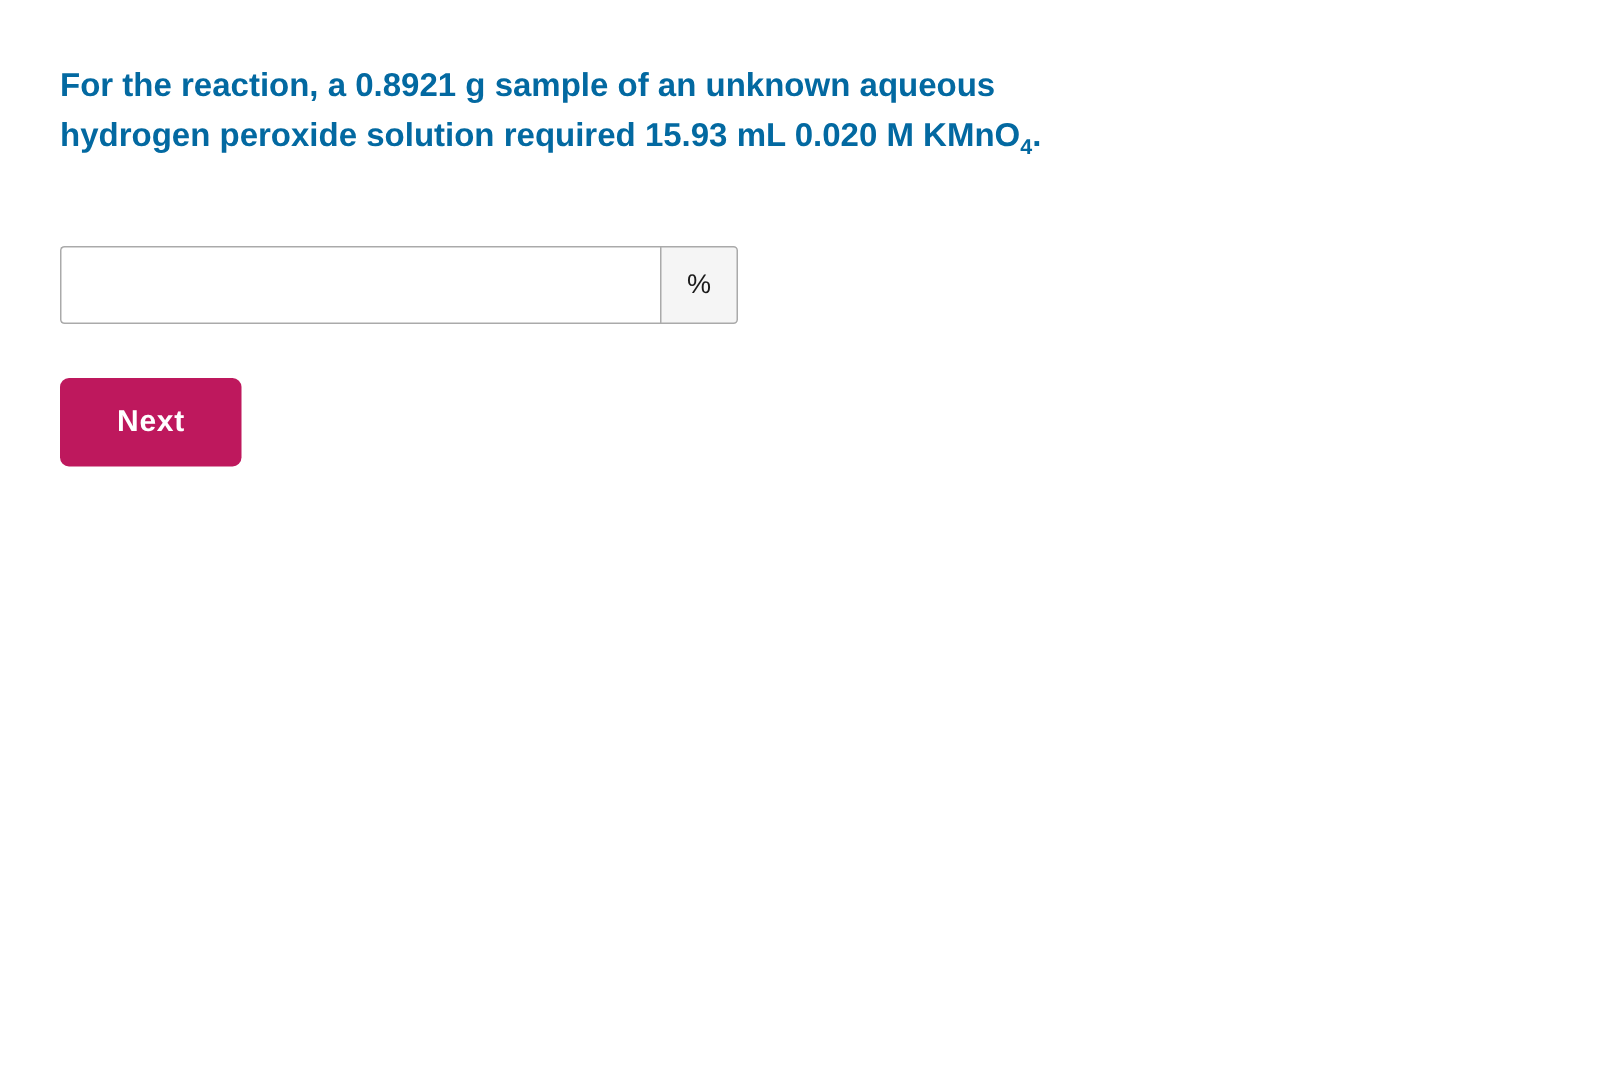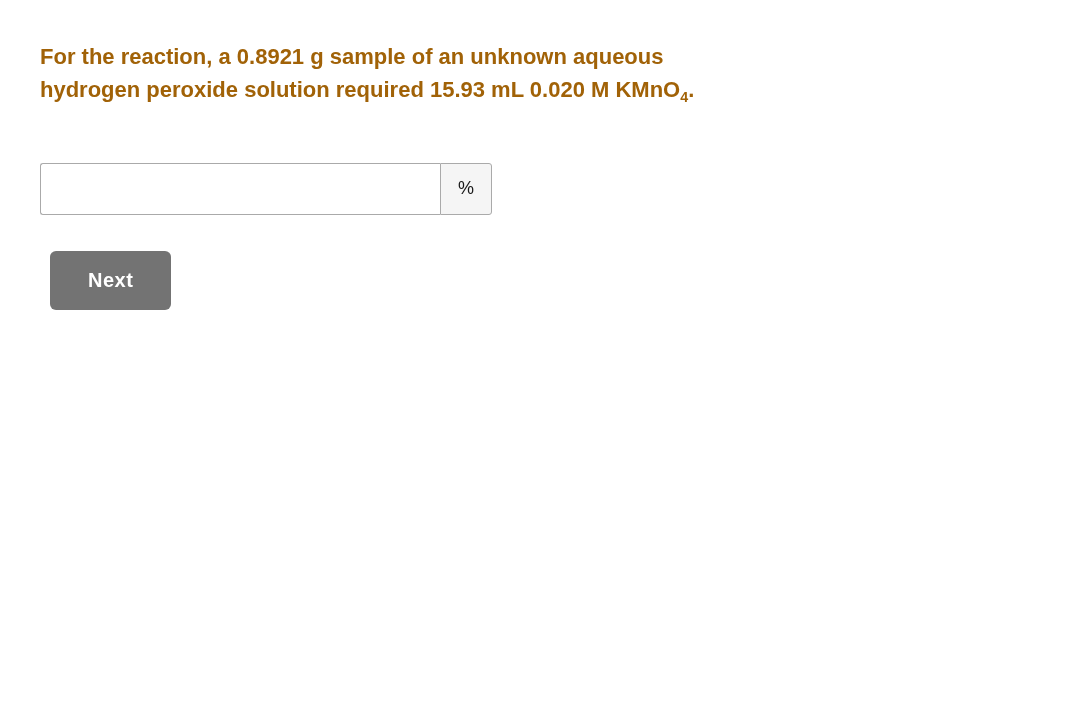--- a/index.html
+++ b/index.html
@@ -42,21 +42,21 @@
 
     .question-block {
       width: 100%;
       margin-bottom: 30px;
     }
 
     .question-paragraph {
       font-size: 22px;
       font-weight: bold;
       line-height: 1.5;
-      color: #a16207;
+      color: #0369a1;
       margin-bottom: 24px;
     }
 
     .calculate-paragraph {
       font-size: 22px;
       font-weight: bold;
       line-height: 1.5;
       color: #1a1a1a;
       margin-bottom: 40px;
     }
@@ -87,30 +87,29 @@
       align-items: center;
       justify-content: center;
       font-size: 18px;
       font-weight: 500;
       background: #f5f5f5;
       color: #1a1a1a;
       border-radius: 0 3px 3px 0;
     }
 
     .next-button {
-      background-color: #737373;
+      background-color: #be185d;
       color: #ffffff;
       border: none;
       border-radius: 6px;
       padding: 18px 38px;
       font-size: 20px;
       font-weight: bold;
       cursor: pointer;
       letter-spacing: 0.5px;
-      margin-left: 10px;
     }
 
     sup {
       font-size: 0.65em;
       vertical-align: super;
     }
 
     sub {
       font-size: 0.65em;
       vertical-align: sub;

